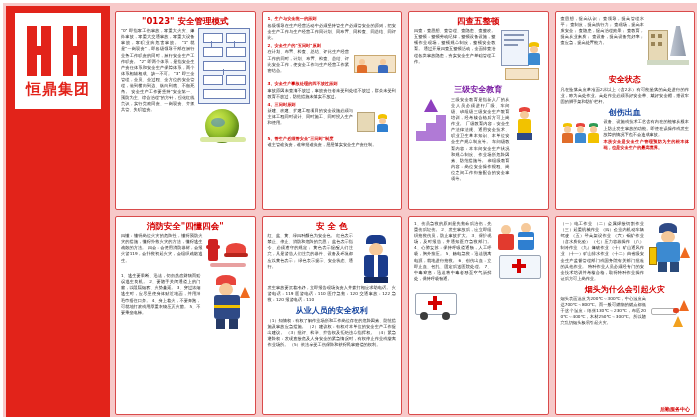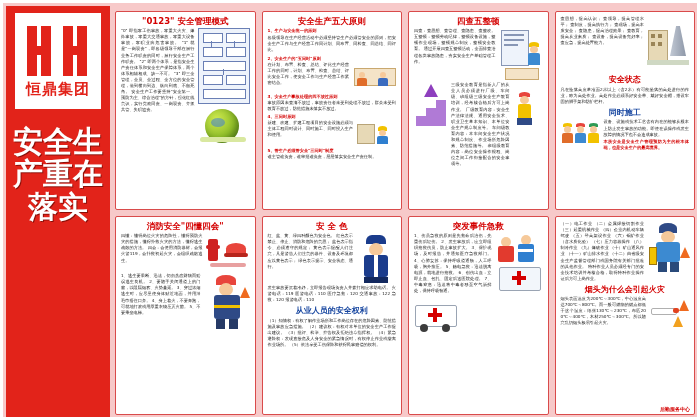--- a/index.html
+++ b/index.html
@@ -26,20 +26,21 @@
   .left-band {
     position: absolute;
     left: 3px;
     top: 3px;
     width: 104px;
     height: 414px;
     background: #e2231a;
     display: flex;
     flex-direction: column;
     align-items: center;
+    gap: 36px;
   }
   .logo-box {
     width: 86px;
     height: 96px;
     margin-top: 6px;
     background: #ffffff;
     border: 1px solid #e2231a;
     display: flex;
     flex-direction: column;
     align-items: center;
@@ -210,21 +211,20 @@
       <div class="logo-mark">
         <span class="bar logo-b1"></span>
         <span class="bar logo-b2"></span>
         <span class="bar logo-b3"></span>
         <span class="bar logo-b4"></span>
         <span class="bar logo-b5"></span>
         <span class="bar logo-b6"></span>
       </div>
       <div class="logo-text">恒鼎集团</div>
     </div>
-    <div class="band-slogan">安全生产重在落实</div>
   </div>
 
   <div class="grid">
 
     <div class="card">
       <div class="card-title">"0123" 安全管理模式</div>
       <div class="row2">
         <div class="col-text">
           <div class="body-text">"0" 即指零工伤事故，零重大火灾、爆炸事故，零重大交通事故，零重大设备事故，零职业病危害事故。
 "1" 就是"一岗双责"，即各级领导干部在履行业务工作职责的同时，履行安全生产工作职责。
@@ -248,21 +248,20 @@
           </div>
           <div class="fig" style="margin-top:3px;width:50px;height:38px;">
             <i class="globe" style="left:7px;top:2px;"></i>
             <i style="left:2px;top:30px;width:46px;height:5px;background:#d9e8a0;border-radius:3px;"></i>
           </div>
         </div>
       </div>
     </div>
 
     <div class="card">
-      <div class="card-title">安全生产五大原则</div>
       <div class="body-text" style="margin-bottom:1px;">
         <span class="hl">1、生产与安全统一的原则</span>
       </div>
       <div class="body-text">各级领导在生产经营活动中必须坚持管生产必须管安全的原则，把安全生产工作与生产经营工作同计划、同布置、同检查、同总结、同评比。</div>
       <div class="body-text" style="margin-top:2px;">
         <span class="hl">2、安全生产的"五同时"原则</span>
       </div>
       <div class="row2">
         <div class="col-text">
           <div class="body-text">在计划、布置、检查、总结、评比生产经营工作的同时，计划、布置、检查、总结、评比安全工作，使安全工作与生产经营工作紧密结合。</div>
@@ -317,20 +316,21 @@
             <i style="left:5px;top:6px;width:20px;height:2px;background:#8796b5;"></i>
             <i style="left:5px;top:11px;width:20px;height:2px;background:#8796b5;"></i>
             <i style="left:5px;top:16px;width:14px;height:2px;background:#8796b5;"></i>
             <i class="helmet" style="left:30px;top:14px;width:10px;height:5px;background:#f2c200;"></i>
             <i class="head" style="left:31px;top:18px;width:8px;height:7px;"></i>
             <i class="torso" style="left:29px;top:25px;width:12px;height:12px;background:#3c8ad1;"></i>
             <i style="left:6px;top:40px;width:32px;height:10px;background:#f4e3c7;border:1px solid #c9a86f;"></i>
           </div>
         </div>
       </div>
+      <div class="sub-title purple">三级安全教育</div>
       <div class="row2">
         <div class="art" style="width:34px;">
           <div class="fig stairs" style="width:34px;height:46px;">
             <i style="left:2px;top:34px;width:10px;height:10px;"></i>
             <i style="left:12px;top:26px;width:10px;height:18px;"></i>
             <i style="left:22px;top:18px;width:10px;height:26px;"></i>
             <div class="arrow-up" style="position:absolute;left:10px;top:2px;"></div>
           </div>
         </div>
         <div class="col-text">
@@ -369,21 +369,21 @@
             <i style="left:11px;top:18px;width:4px;height:4px;background:#9b8557;"></i>
             <i style="left:4px;top:26px;width:4px;height:4px;background:#9b8557;"></i>
             <i style="left:11px;top:26px;width:4px;height:4px;background:#9b8557;"></i>
             <div class="tower" style="position:absolute;left:23px;top:10px;"></div>
             <i style="left:0px;top:44px;width:42px;height:5px;background:#cfd8c3;"></i>
           </div>
         </div>
       </div>
       <div class="sub-title">安全状态</div>
       <div class="body-text">凡在坠落高度基准面2米以上（含2米）有可能坠落的高处进行的作业，称为高处作业。高处作业必须系好安全带、戴好安全帽，搭设牢固的脚手架和防护栏杆。</div>
-      <div class="sub-title blue">同时施工</div>
+      <div class="sub-title blue">创伤出血</div>
       <div class="row2">
         <div class="art" style="width:40px;">
           <div class="fig" style="width:40px;height:28px;">
             <i class="helmet" style="left:2px;top:4px;width:9px;height:4px;background:#f2c200;"></i>
             <i class="head" style="left:3px;top:7px;width:7px;height:7px;"></i>
             <i class="torso" style="left:1px;top:14px;width:11px;height:10px;background:#e06d2a;"></i>
             <i class="helmet" style="left:15px;top:4px;width:9px;height:4px;background:#e8453c;"></i>
             <i class="head" style="left:16px;top:7px;width:7px;height:7px;"></i>
             <i class="torso" style="left:14px;top:14px;width:11px;height:10px;background:#3c8ad1;"></i>
             <i class="helmet" style="left:28px;top:4px;width:9px;height:4px;background:#2f9a55;"></i>
@@ -463,21 +463,20 @@
 急救：120  报警电话：110</div>
       <div class="sub-title blue">从业人员的安全权利</div>
       <div class="body-text">（1）知情权：有权了解作业场所和工作岗位存在的危险因素、防范措施及事故应急措施。
 （2）建议权：有权对本单位的安全生产工作提出建议。
 （3）批评、检举、控告权及拒绝违章指挥权。
 （4）紧急避险权：发现直接危及人身安全的紧急情况时，有权停止作业或撤离作业场所。
 （5）依法享受工伤保险和获得民事赔偿的权利。</div>
     </div>
 
     <div class="card">
-      <div class="card-title">突发事件急救</div>
       <div class="row2">
         <div class="col-text">
           <div class="body-text">1、伤员急救的原则是先救命后治伤，先重伤后轻伤。
 2、发生事故后，应立即组织抢救伤员，防止事故扩大。
 3、保护现场，及时报告，并通知医疗急救部门。
 4、心肺复苏：保持呼吸道通畅，人工呼吸，胸外按压。
 5、触电急救：迅速脱离电源，就地进行抢救。
 6、创伤出血：立即止血、包扎、固定后送医院处理。
 7、中毒窒息：迅速将中毒者移至空气新鲜处，保持呼吸畅通。</div>
         </div>

